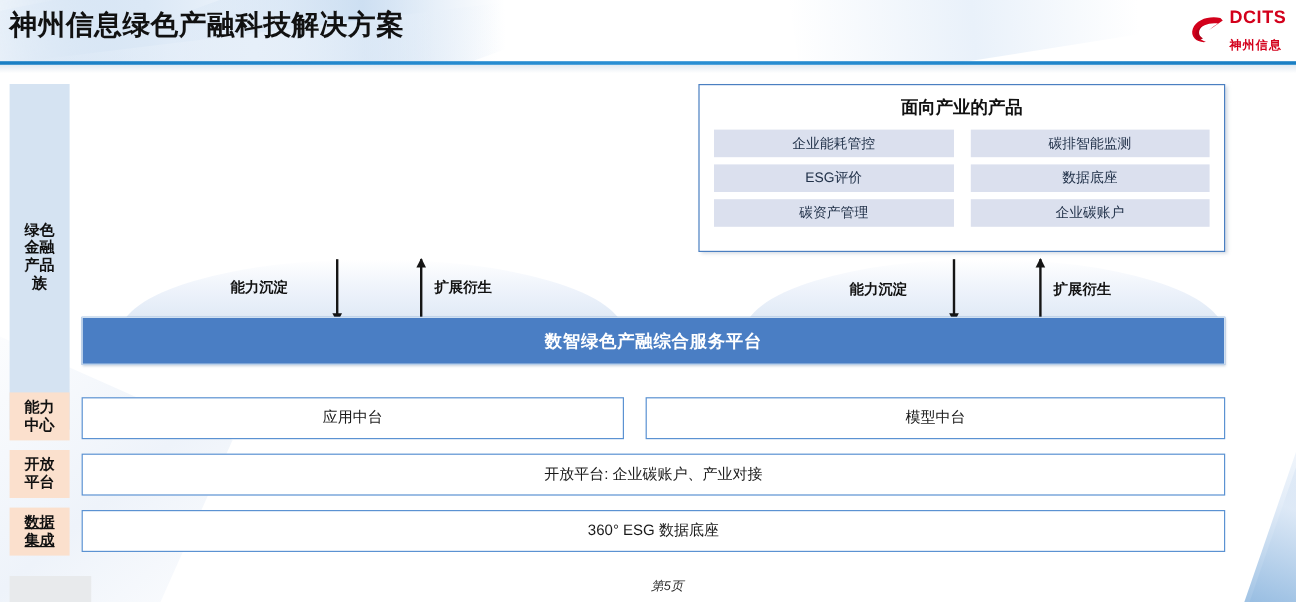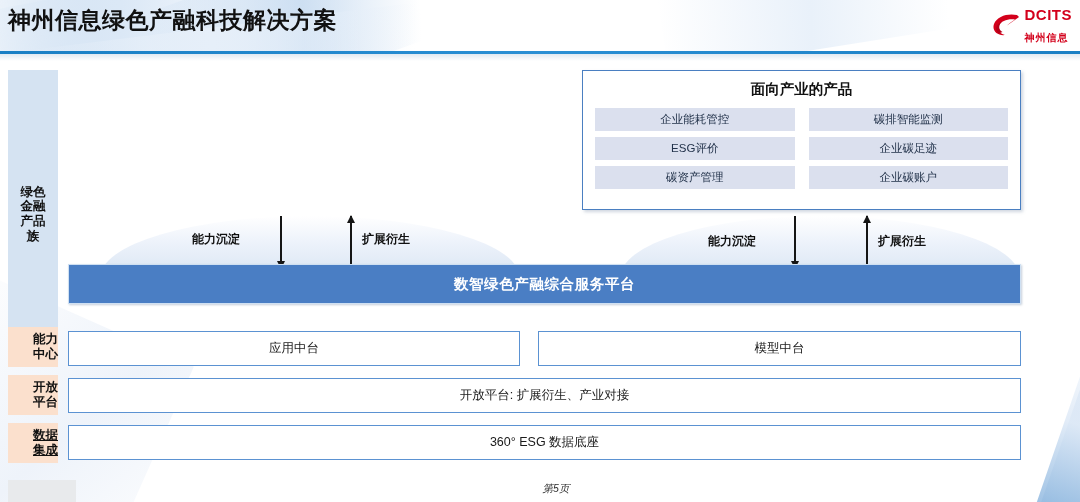--- a/index.html
+++ b/index.html
@@ -35,21 +35,21 @@
   .slide-title{
     position:absolute;left:8px;top:5px;
     font-size:23px;font-weight:bold;letter-spacing:.5px;
     color:#111111;white-space:nowrap;z-index:5;
   }
 
   .logo{position:absolute;right:8px;top:8px;height:34px;display:flex;align-items:center;gap:5px;z-index:6;}
   .logo-mark{width:30px;height:26px;position:relative;flex:0 0 auto;}
   .logo-text{display:flex;flex-direction:column;justify-content:center;line-height:1;}
   .logo-en{font-size:15px;font-weight:bold;color:#d3001b;letter-spacing:.5px;}
-  .logo-cn{font-size:10px;font-weight:bold;color:#d3001b;letter-spacing:1px;margin-top:12px;font-family:Liberation Mono, monospace;}
+  .logo-cn{font-size:10px;font-weight:bold;color:#d3001b;letter-spacing:1px;margin-top:12px;}
 
   .hdr-rule{position:absolute;left:0;top:51px;width:1080px;height:3px;
             background:linear-gradient(90deg,#1a7fc4 0%,#2a8fd4 50%,#1a7fc4 100%);z-index:7;}
   .hdr-rule-sh{position:absolute;left:0;top:54px;width:1080px;height:7px;
             background:linear-gradient(180deg,rgba(200,215,230,.55),rgba(255,255,255,0));z-index:6;}
 
   
   .bg-swoosh{position:absolute;pointer-events:none;z-index:0;}
   .bsw-left{left:-120px;top:300px;width:260px;height:320px;
       background:linear-gradient(115deg,rgba(255,255,255,0),#eef3fa 55%,rgba(255,255,255,0));
@@ -59,21 +59,21 @@
       transform:rotate(19deg);}
   .bsw-right2{right:-20px;top:330px;width:44px;height:240px;
       background:linear-gradient(180deg,rgba(255,255,255,0) 0%,#dfeaf7 40%,#6fa4d6 95%);
       transform:rotate(19deg);opacity:.9;}
   .corner-box{position:absolute;left:8px;top:480px;width:68px;height:22px;background:#e8eaec;z-index:1;}
 
   
   .side{position:absolute;z-index:3;display:flex;align-items:center;justify-content:center;
         text-align:center;font-weight:bold;font-size:12.5px;color:#111;line-height:1.18;}
   .side-blue{background:#d5e3f2;}
-  .side-peach{background:#fbe0cd;justify-content:flex-end;}
+  .side-peach{background:#fbe0cd;}
 
   
   .panel{position:absolute;z-index:3;background:#ffffff;border:1.6px solid #4a7fc1;
          box-shadow:2px 2px 3px rgba(120,140,165,.35);}
   .panel-title{text-align:center;font-weight:bold;font-size:14.5px;color:#111;margin-top:9px;}
   .tiles{display:grid;grid-template-columns:1fr 1fr;gap:6px 14px;padding:9px 12px 11px 12px;}
   .tile{background:#dbe0ee;height:23px;display:flex;align-items:center;justify-content:center;
         font-size:11.5px;color:#22324a;white-space:nowrap;}
 
   
@@ -162,21 +162,21 @@
   <div class="dome" style="left:100px;top:216px;width:420px;height:62px;"></div>
   <div class="dome" style="left:620px;top:216px;width:400px;height:62px;"></div>
 
 
   <div class="panel" style="left:582px;top:70px;width:437px;height:138px;">
     <div class="panel-title">面向产业的产品</div>
     <div class="tiles">
       <div class="tile">企业能耗管控</div>
       <div class="tile">碳排智能监测</div>
       <div class="tile">ESG评价</div>
-      <div class="tile">企业碳足迹</div>
+      <div class="tile">数据底座</div>
       <div class="tile">碳资产管理</div>
       <div class="tile">企业碳账户</div>
     </div>
   </div>
 
   <div class="flowlbl" style="left:192px;top:231px;">能力沉淀</div>
   <div class="arrow" style="left:277px;top:216px;width:8px;height:52px;">
     <span class="shaft"></span>
       <span class="head-d"></span>
   </div>
@@ -202,21 +202,21 @@
   </div>
 
   <div class="rowbox" style="left:68px;top:331px;width:450px;height:33px;">
     <span>应用中台</span>
   </div>
   <div class="rowbox" style="left:538px;top:331px;width:481px;height:33px;">
     <span>模型中台</span>
   </div>
 
   <div class="rowbox" style="left:68px;top:378px;width:951px;height:33px;">
-    <span>开放平台: 扩展衍生、产业对接</span>
+    <span>开放平台: 企业碳账户、产业对接</span>
   </div>
 
   <div class="rowbox" style="left:68px;top:425px;width:951px;height:33px;justify-content:center;">
     <span>360° ESG 数据底座</span>
   </div>
 
   <div class="footer">第5页</div>
 
 </div>
 

